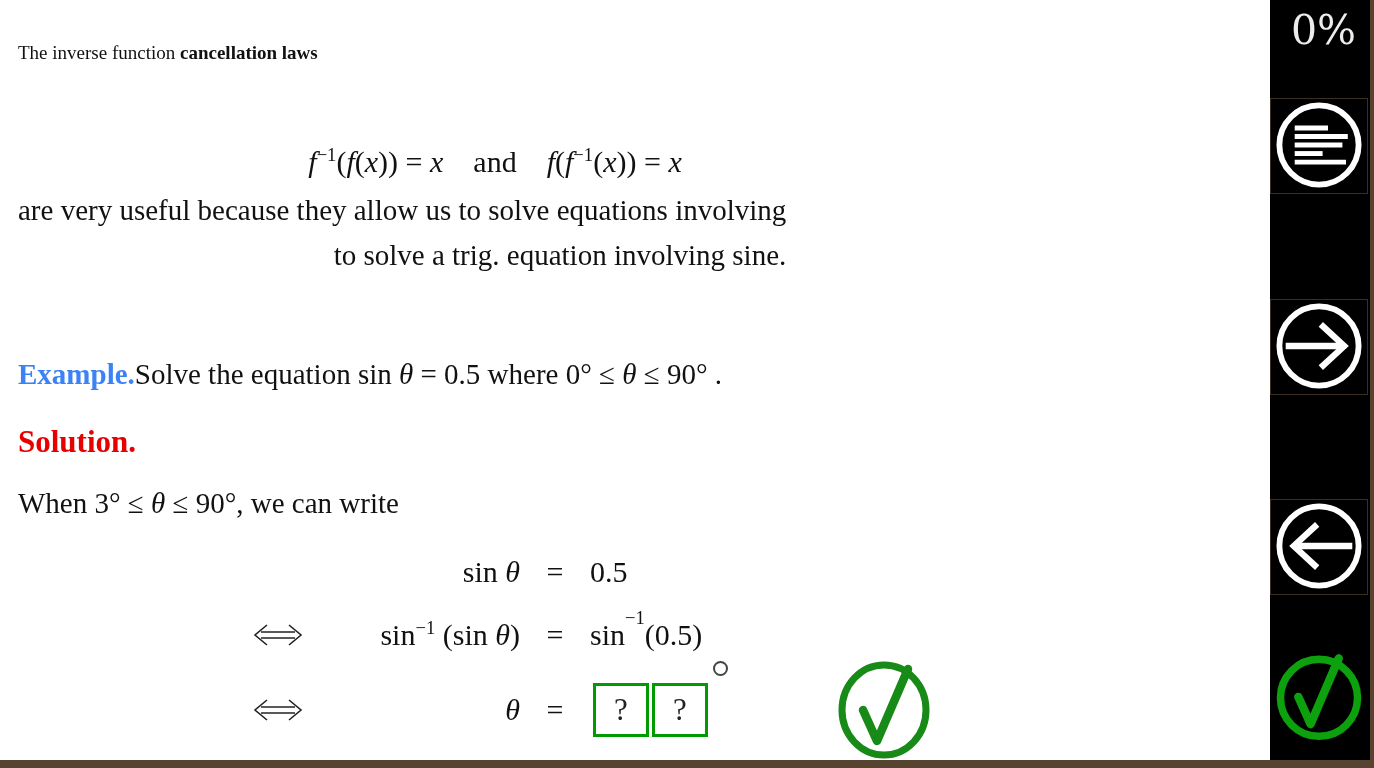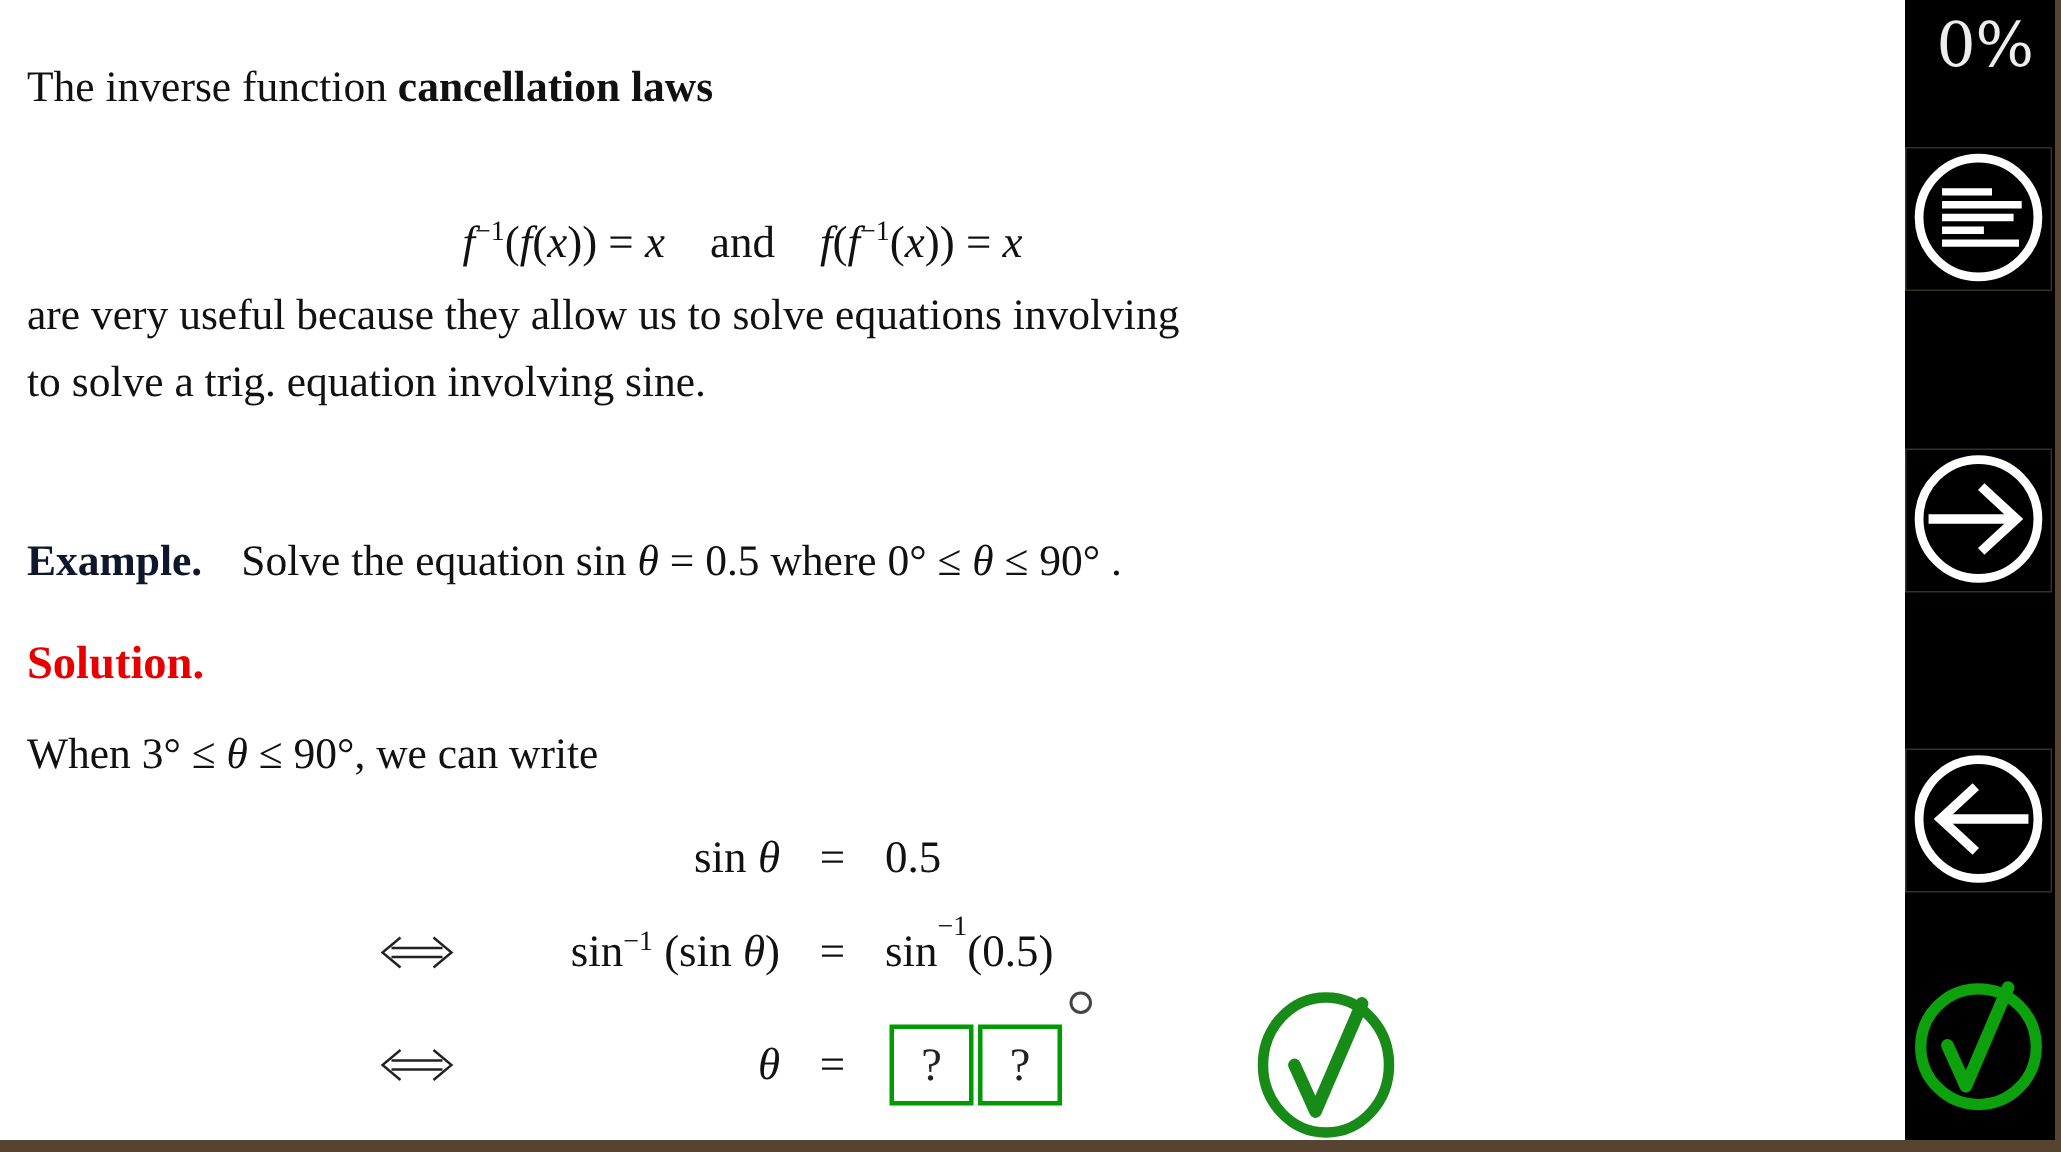--- a/index.html
+++ b/index.html
@@ -1,26 +1,26 @@
 <!DOCTYPE html>
 <html><head>
 <meta charset="utf-8">
 <style>
   html,body{margin:0;padding:0;background:#222;}
   .stage{position:relative;width:1374px;height:768px;background:#ffffff;overflow:hidden;
          font-family:"Liberation Serif","DejaVu Serif",serif;color:#111;}
   .line{position:absolute;white-space:nowrap;}
-  .title{left:18px;top:42px;font-size:29px;}
+  .title{left:18px;top:42px;font-size:19px;}
   .title b{font-weight:bold;}
   .disp-eq{left:0;top:110px;width:990px;text-align:center;font-size:30px;margin-top:35px;}
   .para{position:absolute;left:18px;top:188px;font-size:29px;line-height:45px;}
-  .pline{white-space:nowrap;}
+  .pline{white-space:nowrap;text-align:right;}
   .keybox{display:inline-block;border:1px solid #4a4a4a;padding:0px 9px 3px 9px;margin:0 5px;line-height:normal;}
   .example{left:18px;top:358px;font-size:29px;}
-  .ex-label{color:#0f172a;margin-right:26px;}
+  .ex-label{color:#3b82f6;margin-right:0;}
   .solution{left:18px;top:424px;font-size:31px;color:#e80000;}
   .when{left:18px;top:487px;font-size:29px;}
   .eqrow{position:absolute;left:252px;display:flex;align-items:center;font-size:30px;}
   .row1{top:550px;height:44px;}
   .row2{top:610px;height:50px;}
   .row3{top:680px;height:60px;}
   .col-arrow{width:78px;display:flex;align-items:center;}
   .col-lhs{width:190px;text-align:right;white-space:nowrap;}
   .col-eq{width:70px;text-align:center;}
   .col-rhs{white-space:nowrap;display:flex;align-items:flex-start;font-family:Liberation Serif, serif;}

